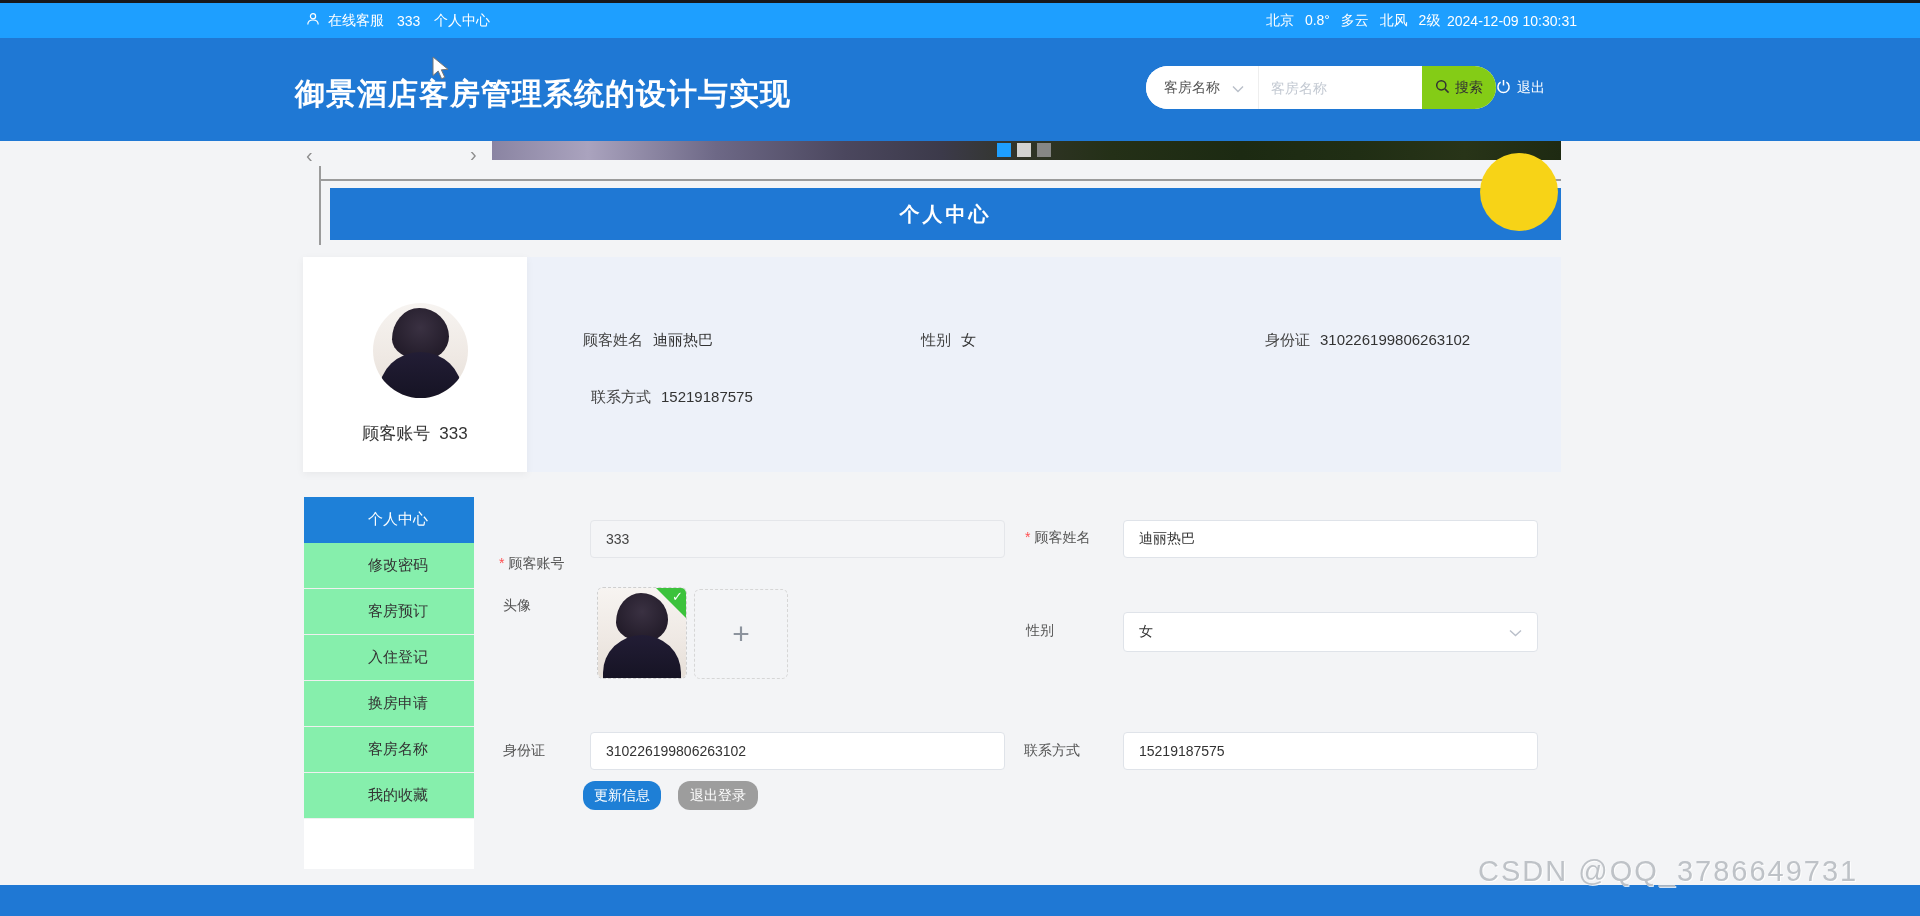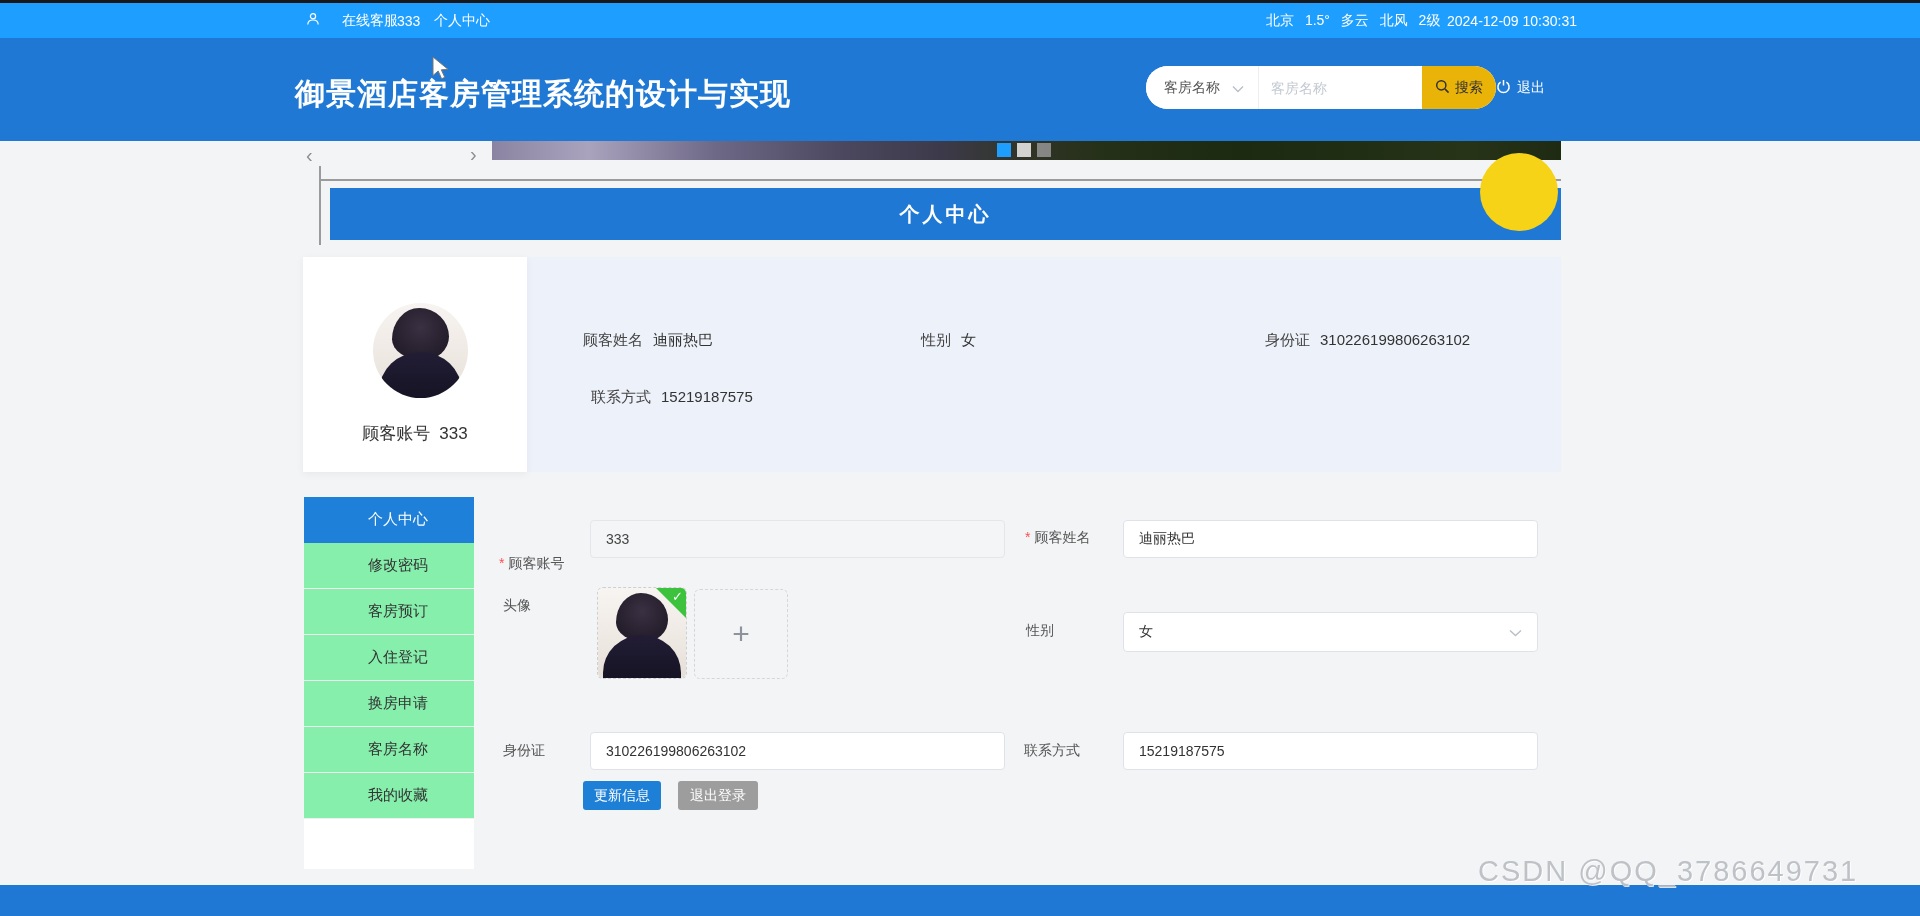--- a/index.html
+++ b/index.html
@@ -11,39 +11,39 @@
     font-family: "Liberation Sans", "DejaVu Sans", sans-serif;
     color: #333;
   }
   .abs { position: absolute; }
 
   
   .top-edge { left:0; top:0; width:1920px; height:3px; background:#17181c; z-index:40; }
 
   
   .topbar { left:0; top:3px; width:1920px; height:35px; background:#1E9FFF; z-index:30; }
-  .topbar .item { position:absolute; top:0; height:35px; display:flex; align-items:center; gap:22px;
+  .topbar .item { position:absolute; top:0; height:35px; display:flex; align-items:center; gap:8px;
                   color:#fff; font-size:14px; cursor:default; }
   .tb-service { left:306px; }
   .tb-account { left:397px; }
   .tb-personal { left:434px; }
   .tb-weather { left:1266px; word-spacing:7px; }
   .tb-datetime { left:1447px; }
 
   
   .header { left:0; top:38px; width:1920px; height:103px; background:#1F78D4; z-index:20; }
   .site-title { position:absolute; left:295px; top:36px; font-size:30px; font-weight:700; color:#fff; letter-spacing:1px; }
   .search-widget { position:absolute; left:1146px; top:28px; height:43px; display:flex; align-items:stretch;
                    border-radius:22px; overflow:hidden; background:#fff; }
   .search-select { width:112px; display:flex; align-items:center; gap:12px; padding-left:18px;
                    font-size:14px; color:#555; cursor:pointer; background:#fff; }
   .search-input { width:164px; border:none; outline:none; border-left:1px solid #eee;
                   padding:0 12px; font-size:14px; color:#333; font-family:inherit; }
   .search-input::placeholder { color:#c3c9d2; }
-  .search-btn { width:74px; border:none; background:#eab308; display:flex; align-items:center; justify-content:center;
+  .search-btn { width:74px; border:none; background:#84cc16; display:flex; align-items:center; justify-content:center;
                 gap:5px; font-size:14px; color:#333; cursor:pointer; font-family:inherit; }
   .hdr-logout { position:absolute; left:1496px; top:28px; height:43px; display:flex; align-items:center; gap:6px;
                 color:#fff; font-size:14px; cursor:pointer; }
 
   
   .carousel-strip { left:492px; top:141px; width:1069px; height:19px; z-index:5;
     background: linear-gradient(90deg,#8a84a2 0%,#aaa3be 9%,#6d6886 21%,#4b475e 33%,#3c3a4a 42%,#303426 50%,#243017 58%,#1c2a12 70%,#202e14 81%,#283418 91%,#1e2a12 100%);
   }
   .inds { position:absolute; left:505px; top:2px; display:flex; gap:6px; }
   .ind { width:14px; height:14px; display:block; cursor:pointer; }
@@ -106,21 +106,21 @@
 
   .upload-thumb { left:597px; top:587px; width:90px; height:92px; border:1px dashed #cfcfcf; border-radius:6px;
                   overflow:hidden; cursor:pointer; z-index:6; }
   .upload-badge { position:absolute; top:0; right:0; width:0; height:0;
                   border-top:30px solid #3CC23C; border-left:30px solid transparent; z-index:2; }
   .upload-check { position:absolute; top:1px; right:3px; color:#fff; font-size:13px; z-index:3; }
   .upload-add { left:694px; top:589px; width:94px; height:90px; border:1px dashed #d6d6d6; border-radius:6px;
                 display:flex; align-items:center; justify-content:center; font-size:30px; color:#8c939d;
                 cursor:pointer; background:transparent; z-index:6; }
 
-  .btn { position:absolute; height:29px; border:none; border-radius:3px; color:#fff; font-size:14px;
+  .btn { position:absolute; height:29px; border:none; border-radius:12px; color:#fff; font-size:14px;
          display:flex; align-items:center; justify-content:center; cursor:pointer; font-family:inherit; }
   .btn-update { left:583px; top:781px; width:78px; background:#1E7FD6; }
   .btn-logout { left:678px; top:781px; width:80px; background:#9d9d9d; }
 
   
   .watermark { left:1478px; top:855px; font-size:29px; letter-spacing:2px; color:rgba(187,191,196,0.95);
                text-shadow:1px 1px 0 rgba(255,255,255,0.8); z-index:50; white-space:nowrap; }
   .footer { left:0; top:885px; width:1920px; height:31px; background:#1F78D4; z-index:10; }
 
   
@@ -141,21 +141,21 @@
     </span>
     <span>在线客服</span>
   </div>
   <div class="item tb-account">
     <span>333</span>
   </div>
   <div class="item tb-personal">
     <span>个人中心</span>
   </div>
   <div class="item tb-weather">
-    <span>北京 1.5° 多云 北风 2级</span>
+    <span>北京 0.8° 多云 北风 2级</span>
   </div>
   <div class="item tb-datetime">
     <span>2024-12-09 10:30:31</span>
   </div>
 </div>
 
 <div class="abs header">
   <h1 class="site-title">御景酒店客房管理系统的设计与实现</h1>
 
   <div class="search-widget">

